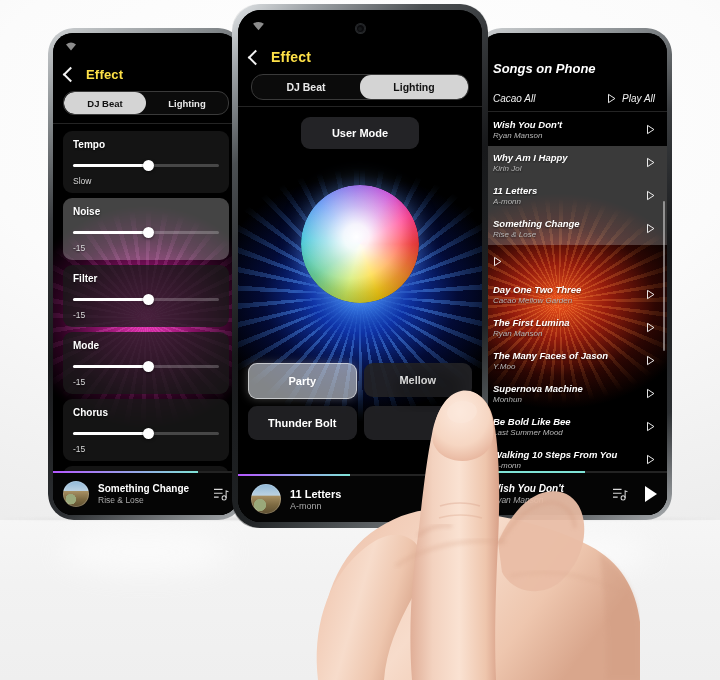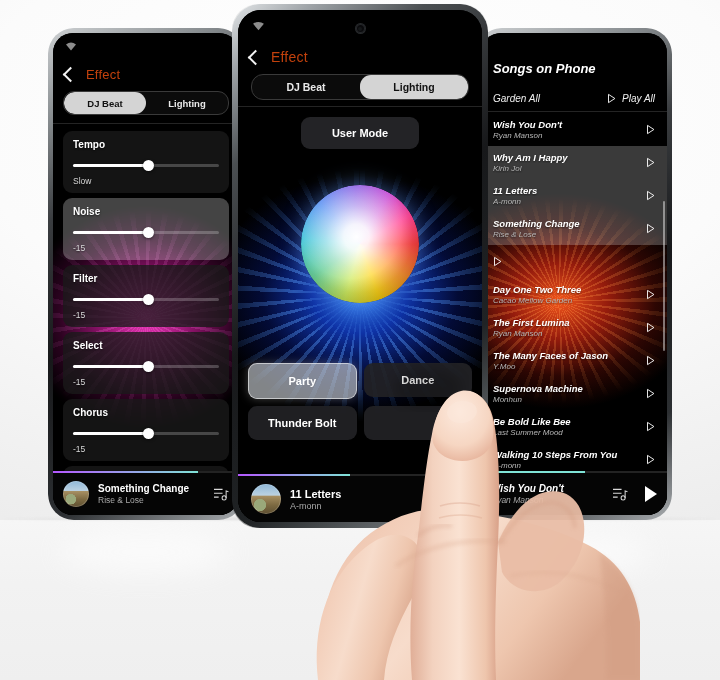--- a/index.html
+++ b/index.html
@@ -45,21 +45,21 @@
         rgba(255,120,225,.30) 0deg 3deg, rgba(0,0,0,0) 3deg 9deg);
     -webkit-mask-image:radial-gradient(50% 46% at 50% 50%, #000 10%, rgba(0,0,0,.6) 42%, rgba(0,0,0,0) 72%);
     mask-image:radial-gradient(50% 46% at 50% 50%, #000 10%, rgba(0,0,0,.6) 42%, rgba(0,0,0,0) 72%);
     opacity:.85;}
 
   .status{position:absolute;top:6px;left:0;right:0;height:16px;z-index:6;}
   .wifi{position:absolute;left:12px;top:3px;width:12px;height:9px;opacity:.55;}
 
   .appbar{position:absolute;left:0;right:0;height:34px;z-index:6;display:flex;align-items:center;gap:10px;padding:0 12px;box-sizing:border-box;}
   .chev{width:9px;height:9px;border-left:2px solid #fff;border-bottom:2px solid #fff;transform:rotate(45deg);opacity:.95;}
-  .apptitle{color:#c2410c;font-size:13px;font-weight:normal;letter-spacing:.2px;}
+  .apptitle{color:#fde047;font-size:13px;font-weight:bold;letter-spacing:.2px;}
 
   .seg{position:absolute;height:22px;border-radius:11px;background:#0b0b0b;border:1px solid #3a3a3a;display:flex;z-index:6;overflow:hidden;}
   .seg > div{flex:1;display:flex;align-items:center;justify-content:center;font-size:9.5px;font-weight:bold;color:#e9e9e9;}
   .seg .on{background:#d4d4d4;color:#111;border-radius:11px;}
 
   .divider{position:absolute;left:0;right:0;height:1px;background:rgba(255,255,255,.14);z-index:6;}
 
   .card{position:absolute;left:10px;right:10px;border-radius:9px;background:rgba(26,26,26,.78);padding:8px 10px 7px;box-sizing:border-box;z-index:5;}
   .card.hl{background:rgba(225,225,225,.30);}
   .card .lbl{color:#fff;font-size:10px;font-weight:bold;margin-bottom:14px;text-shadow:0 1px 2px rgba(0,0,0,.6);}
@@ -214,21 +214,21 @@
     <div class="card" style="top:232px;height:62px;">
       <div class="lbl">Filter</div>
       <div class="track">
         <div class="fill" style="width:52%"></div>
         <div class="thumb" style="left:52%"></div>
       </div>
       <div class="val">-15</div>
     </div>
 
     <div class="card" style="top:299px;height:62px;">
-      <div class="lbl">Select</div>
+      <div class="lbl">Mode</div>
       <div class="track">
         <div class="fill" style="width:52%"></div>
         <div class="thumb" style="left:52%"></div>
       </div>
       <div class="val">-15</div>
     </div>
 
     <div class="card" style="top:366px;height:62px;">
       <div class="lbl">Chorus</div>
       <div class="track">
@@ -269,21 +269,21 @@
   <div class="screen">
     <div class="l-bg"></div>
     <div class="r-glow"></div>
     <div class="r-rays"></div>
 
     <div class="status"></div>
 
     <div class="r-title" style="top:28px;">Songs on Phone</div>
 
     <div class="r-actions" style="top:52px;">
-      <div class="txt">Garden All</div>
+      <div class="txt">Cacao All</div>
       <div class="r-playall">
         <svg class="tri-outline" viewBox="0 0 12 14">
           <path d="M2 1.5 L10.5 7 L2 12.5 Z" fill="none" stroke="#ffffff" stroke-width="1.2"></path>
         </svg>
         <span class="txt">Play All</span>
       </div>
     </div>
     <div class="divider" style="top:78px;"></div>
 
     <div class="songlist" style="top:80px;">
@@ -440,21 +440,21 @@
     <div class="wheelwrap" style="top:175px;">
       <div class="wheel">
         <div class="hue"></div>
         <div class="white"></div>
         <div class="shade"></div>
       </div>
     </div>
 
     <div class="modegrid" style="top:353px;">
       <div class="mode active">Party</div>
-      <div class="mode">Dance</div>
+      <div class="mode">Mellow</div>
       <div class="mode">Thunder Bolt</div>
       <div class="mode"></div>
     </div>
 
     <div class="nowbar" style="height:48px;">
       <div class="prog">
         <div class="pf" style="width:46%;background:linear-gradient(90deg,#b457ff,#7fe3d6);"></div>
       </div>
       <div class="nowrow" style="padding:0 13px;">
         <div class="art" style="width:30px;height:30px;"></div>

